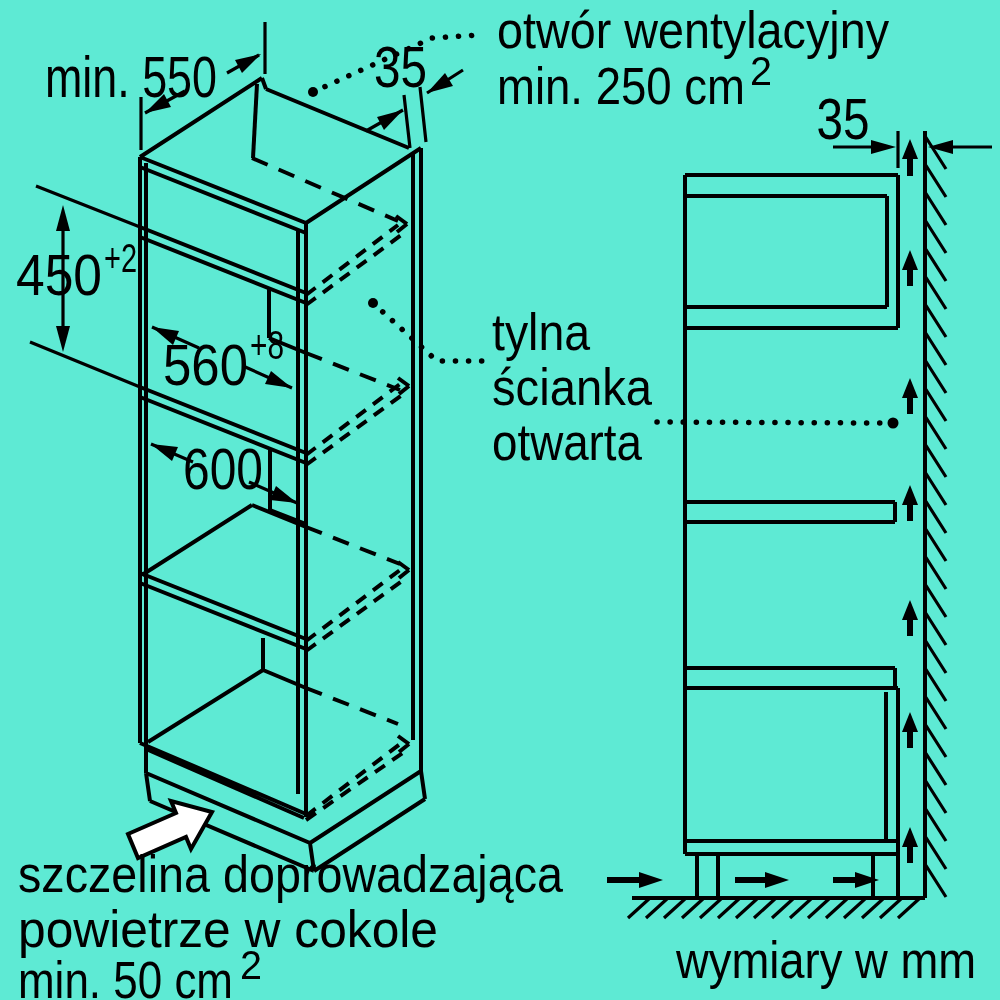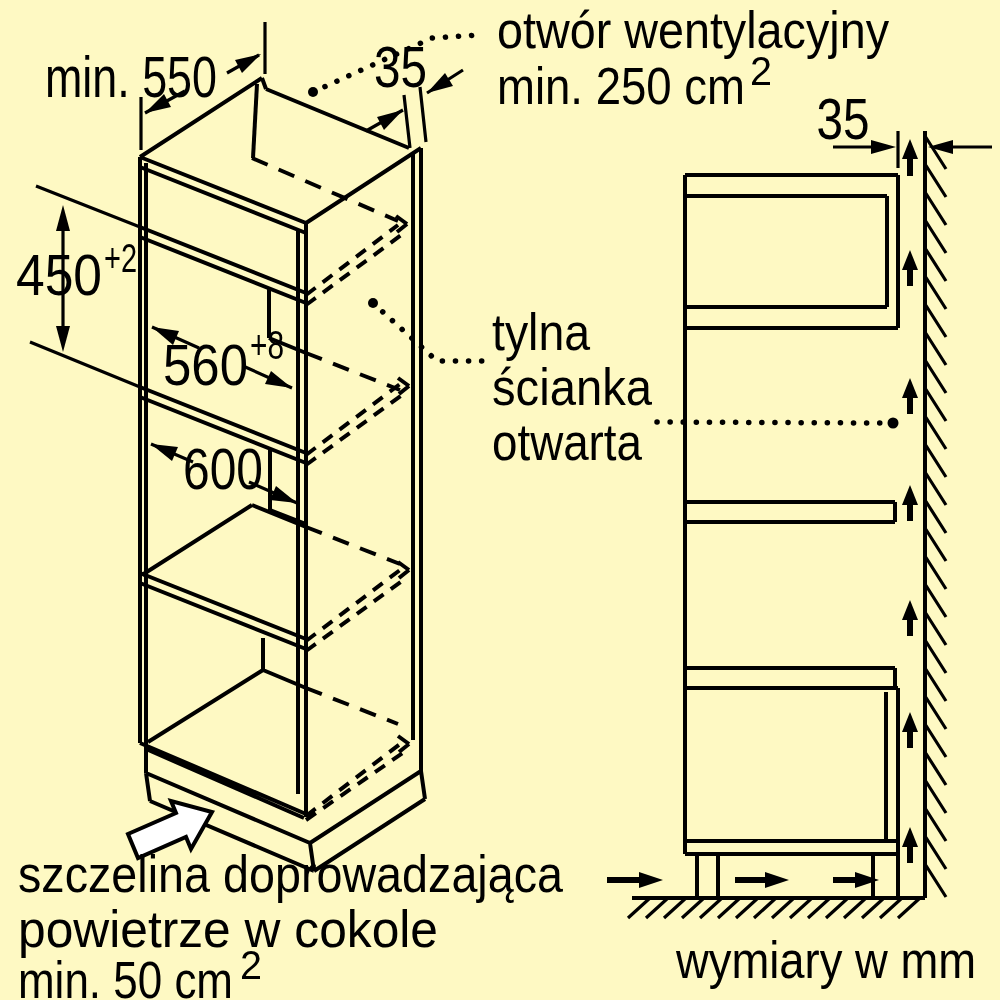--- a/index.html
+++ b/index.html
@@ -1,16 +1,16 @@
 <!DOCTYPE html>
 <html><head>
 <meta charset="utf-8">
 <style>
   html,body{margin:0;padding:0;background:#fff;}
-  .canvas{position:relative;width:1000px;height:1000px;background:#fef9c3;overflow:hidden;}
+  .canvas{position:relative;width:1000px;height:1000px;background:#5eead4;overflow:hidden;}
   svg{display:block;}
   .s4{stroke:#000;stroke-width:4;fill:none;}
   .s3{stroke:#000;stroke-width:3.2;fill:none;}
   .s6{stroke:#000;stroke-width:6;fill:none;}
   .dash{stroke:#000;stroke-width:4;fill:none;stroke-dasharray:17 12;}
   .dash2{stroke:#000;stroke-width:4;fill:none;stroke-dasharray:12 9;}
   .dots{stroke:#000;stroke-width:5.5;fill:none;stroke-dasharray:0.1 13;stroke-linecap:round;}
   .fillb{fill:#000;stroke:none;}
   .hollow{fill:#fff;stroke:#000;stroke-width:4;stroke-linejoin:miter;}
   .txt{font-family:"Liberation Sans","DejaVu Sans",sans-serif;fill:#000;}

